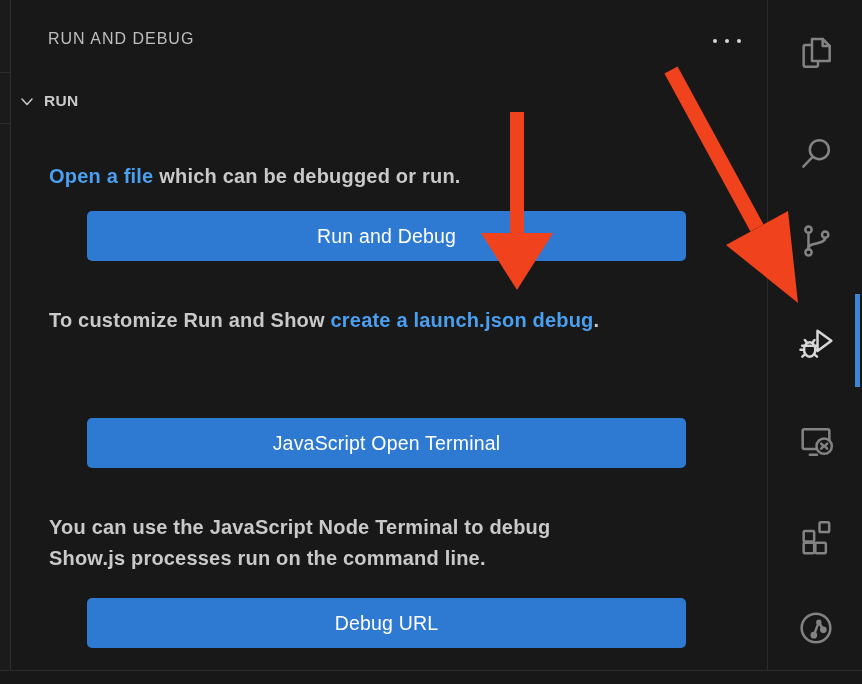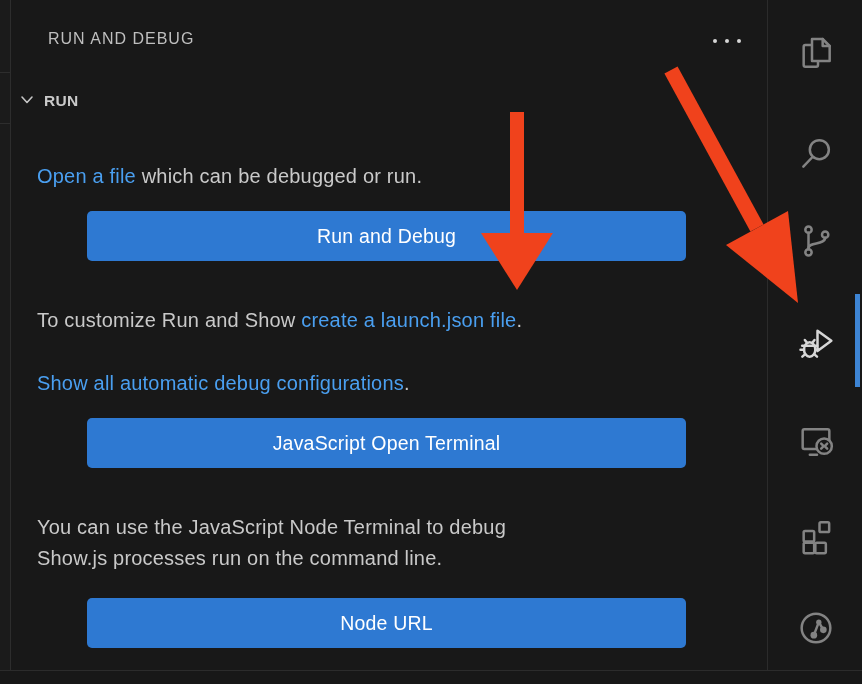--- a/index.html
+++ b/index.html
@@ -24,29 +24,29 @@
     position:absolute;left:37px;top:30px;
     font-size:16px;letter-spacing:1px;color:#bfbfbf;white-space:nowrap;
   }
   .more-actions{
     position:absolute;left:692px;top:30px;width:48px;height:22px;
     display:flex;align-items:center;justify-content:center;gap:8px;cursor:pointer;
   }
   .more-actions .dot{width:4px;height:4px;border-radius:50%;background:#d6d6d6;}
 
   .section-header{
-    position:absolute;left:0;top:84px;width:756px;height:26px;
-    display:flex;align-items:flex-end;cursor:pointer;
+    position:absolute;left:0;top:92px;width:756px;height:26px;
+    display:flex;align-items:flex-start;cursor:pointer;
   }
   .section-chevron{margin-left:6px;width:20px;height:20px;display:inline-flex;}
   .section-label{margin-left:7px;font-size:15.5px;font-weight:bold;color:#cacaca;letter-spacing:.3px;}
 
   .para{
-    position:absolute;left:26px;width:680px;
-    font-size:20px;line-height:31px;letter-spacing:.2px;color:#c9c9c9;
+    position:absolute;left:38px;width:680px;
+    font-size:20px;line-height:31px;letter-spacing:.2px;color:#c9c9c9;font-weight:bold;
   }
   .link{color:#4a9ff0;text-decoration:none;cursor:pointer;}
 
   .vs-button{
     position:absolute;left:76px;width:599px;height:50px;
     background:#2e79d2;border:none;border-radius:5px;
     color:#ffffff;font-size:19.5px;letter-spacing:.2px;
     font-family:inherit;cursor:pointer;
     display:flex;align-items:center;justify-content:center;
   }
@@ -100,35 +100,32 @@
     <span class="section-label">RUN</span>
   </div>
 
   <p class="para" style="top:141px">
     <a class="link">Open a file</a><span> which can be debugged or run.</span>
   </p>
 
   <button class="vs-button" style="top:211px">Run and Debug</button>
 
   <p class="para" style="top:285px">
-    <span>To customize Run and Show </span><a class="link">create a launch.json file</a><span>.</span>
+    <span>To customize Run and Show </span><a class="link">create a launch.json debug</a><span>.</span>
   </p>
 
-  <p class="para" style="top:348px">
-    <a class="link">Show all automatic debug configurations</a><span>.</span>
-  </p>
 
   <button class="vs-button" style="top:418px">JavaScript Open Terminal</button>
 
   <p class="para" style="top:492px">
     <span>You can use the JavaScript Node Terminal to debug</span><br>
     <span>Show.js processes run on the command line.</span>
   </p>
 
-  <button class="vs-button" style="top:598px">Node URL</button>
+  <button class="vs-button" style="top:598px">Debug URL</button>
 </div>
 
 <div class="activity-bar">
 
   <div class="ab-item" style="top:35px">
     <span>
       <svg width="40" height="40" viewBox="0 0 24 24">
         <rect x="4.6" y="7.2" width="8.6" height="13" rx="1"></rect>
         <path d="M9.6 3.6 H16 L20.2 7.8 V16.8 H9.6 Z" fill="#181818"></path>
         <path d="M16 3.6 V7.8 H20.2"></path>

